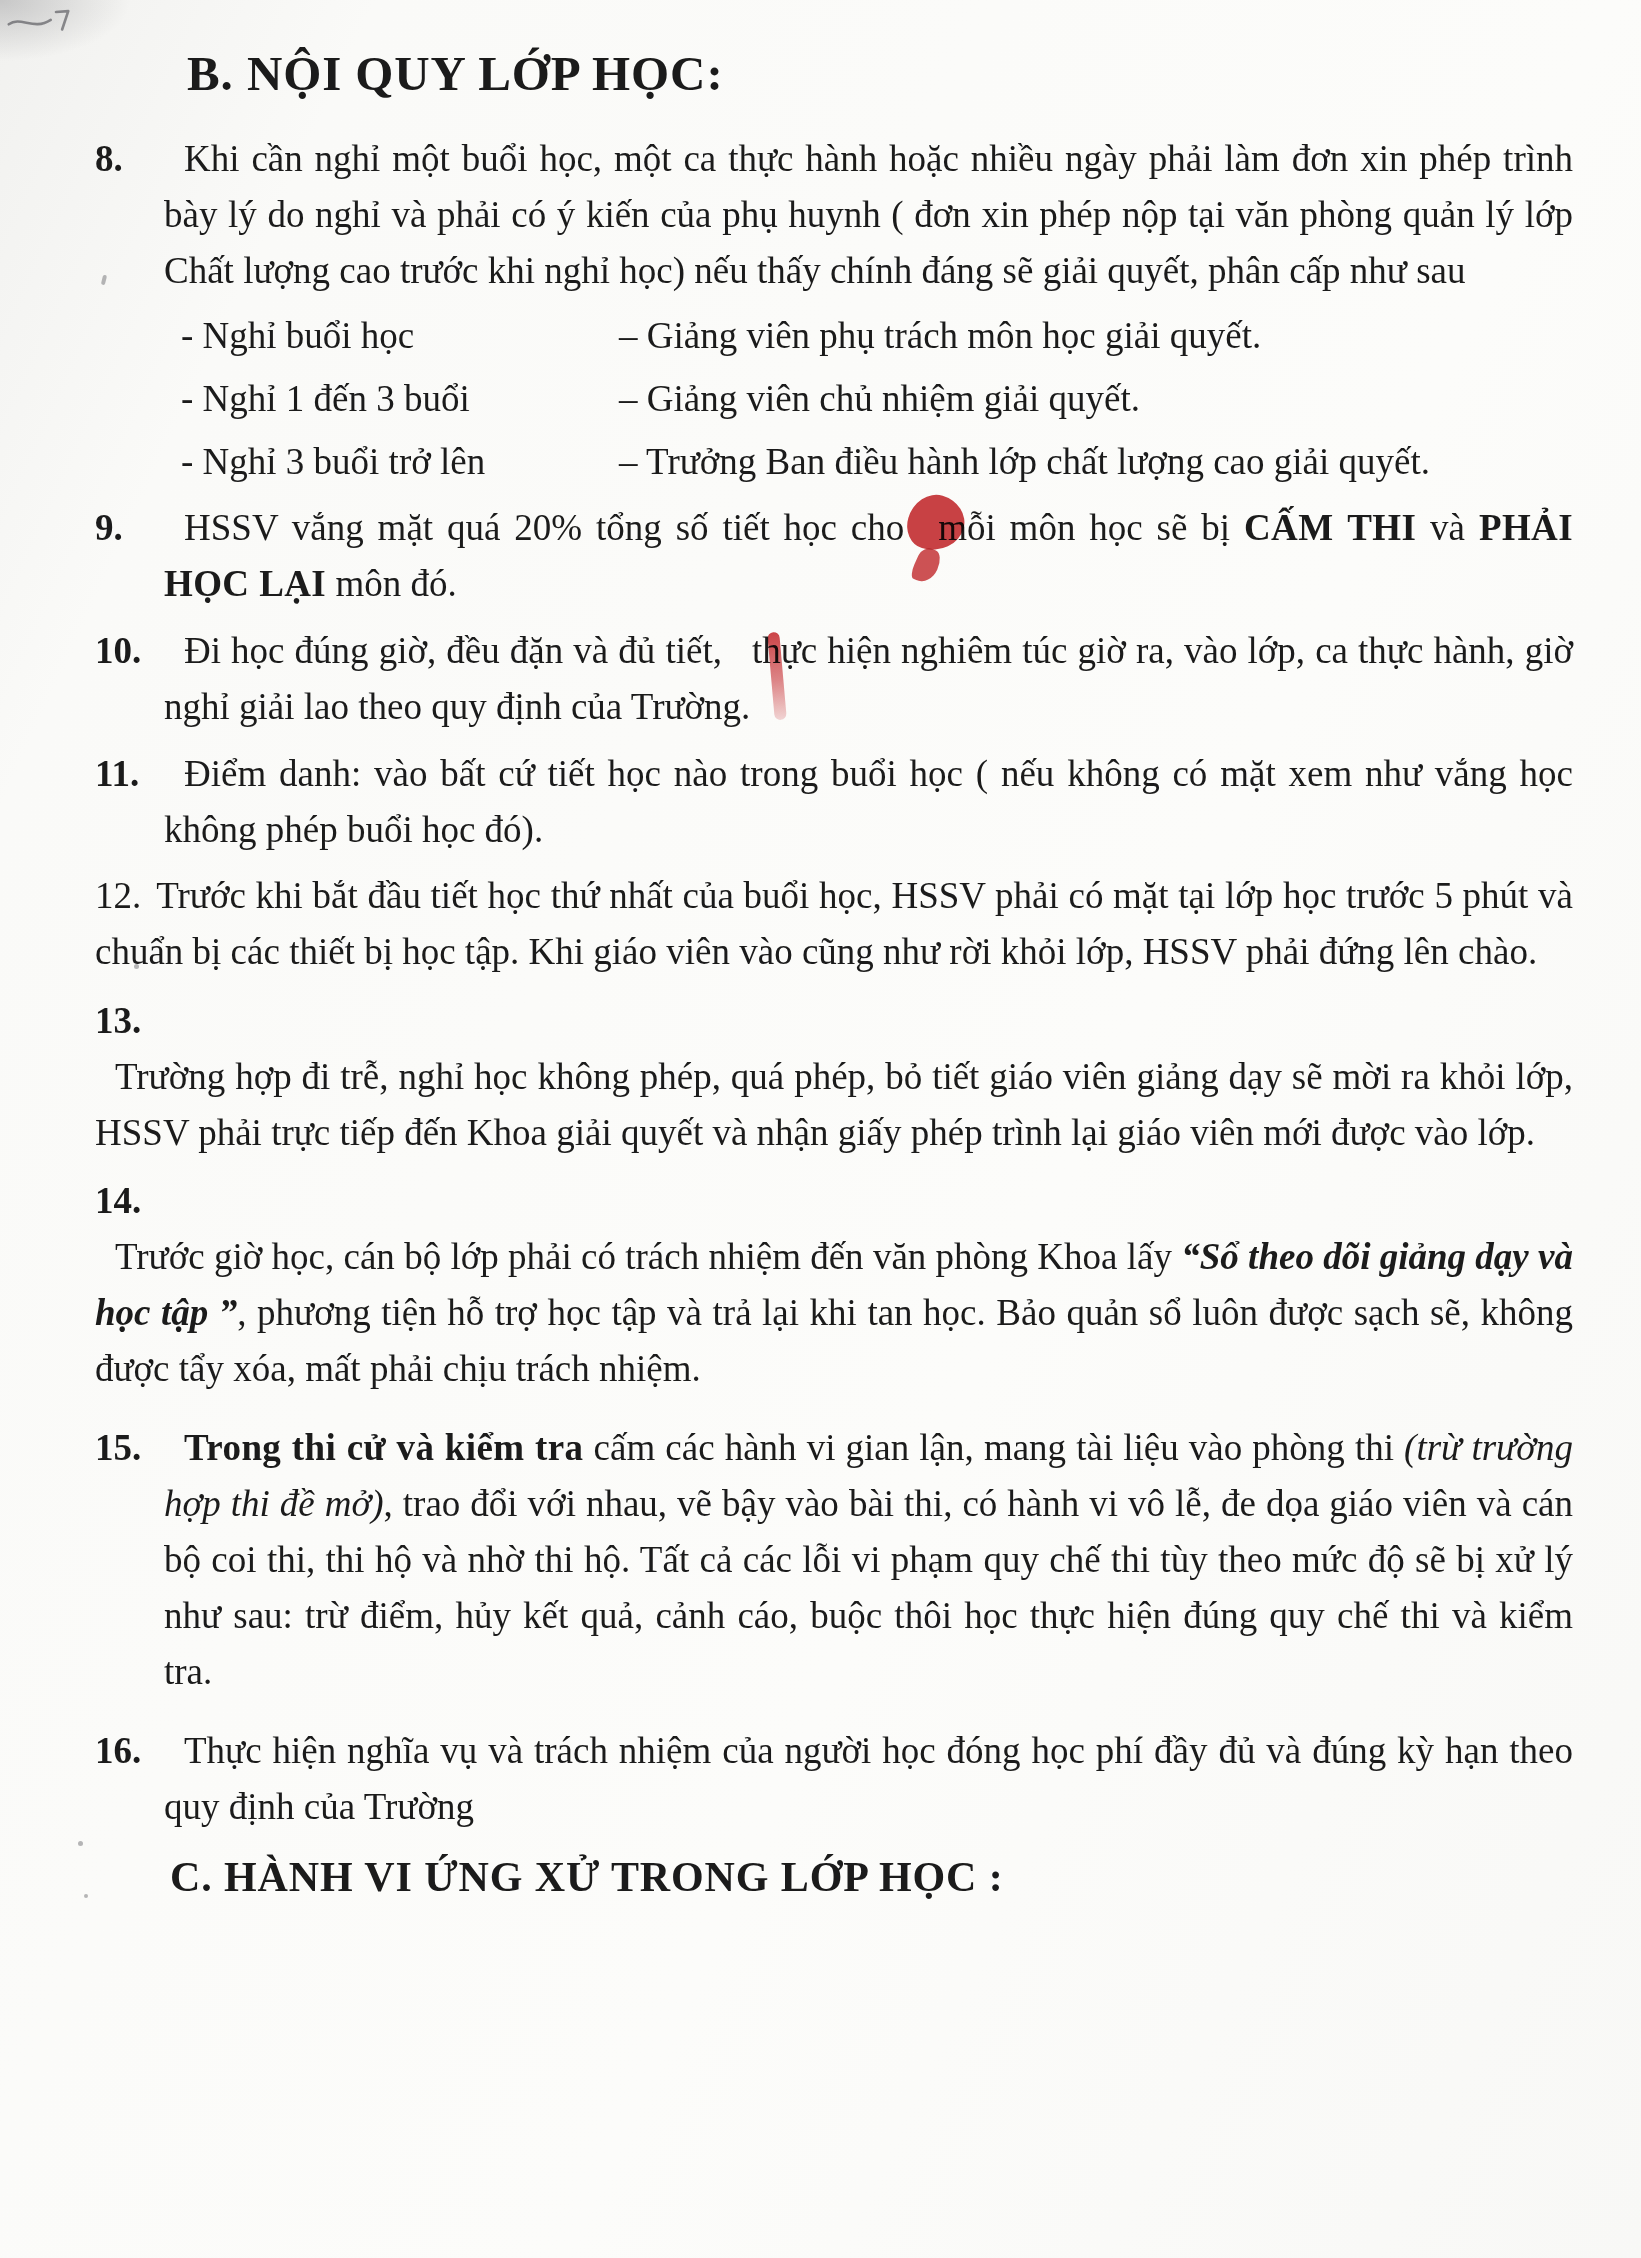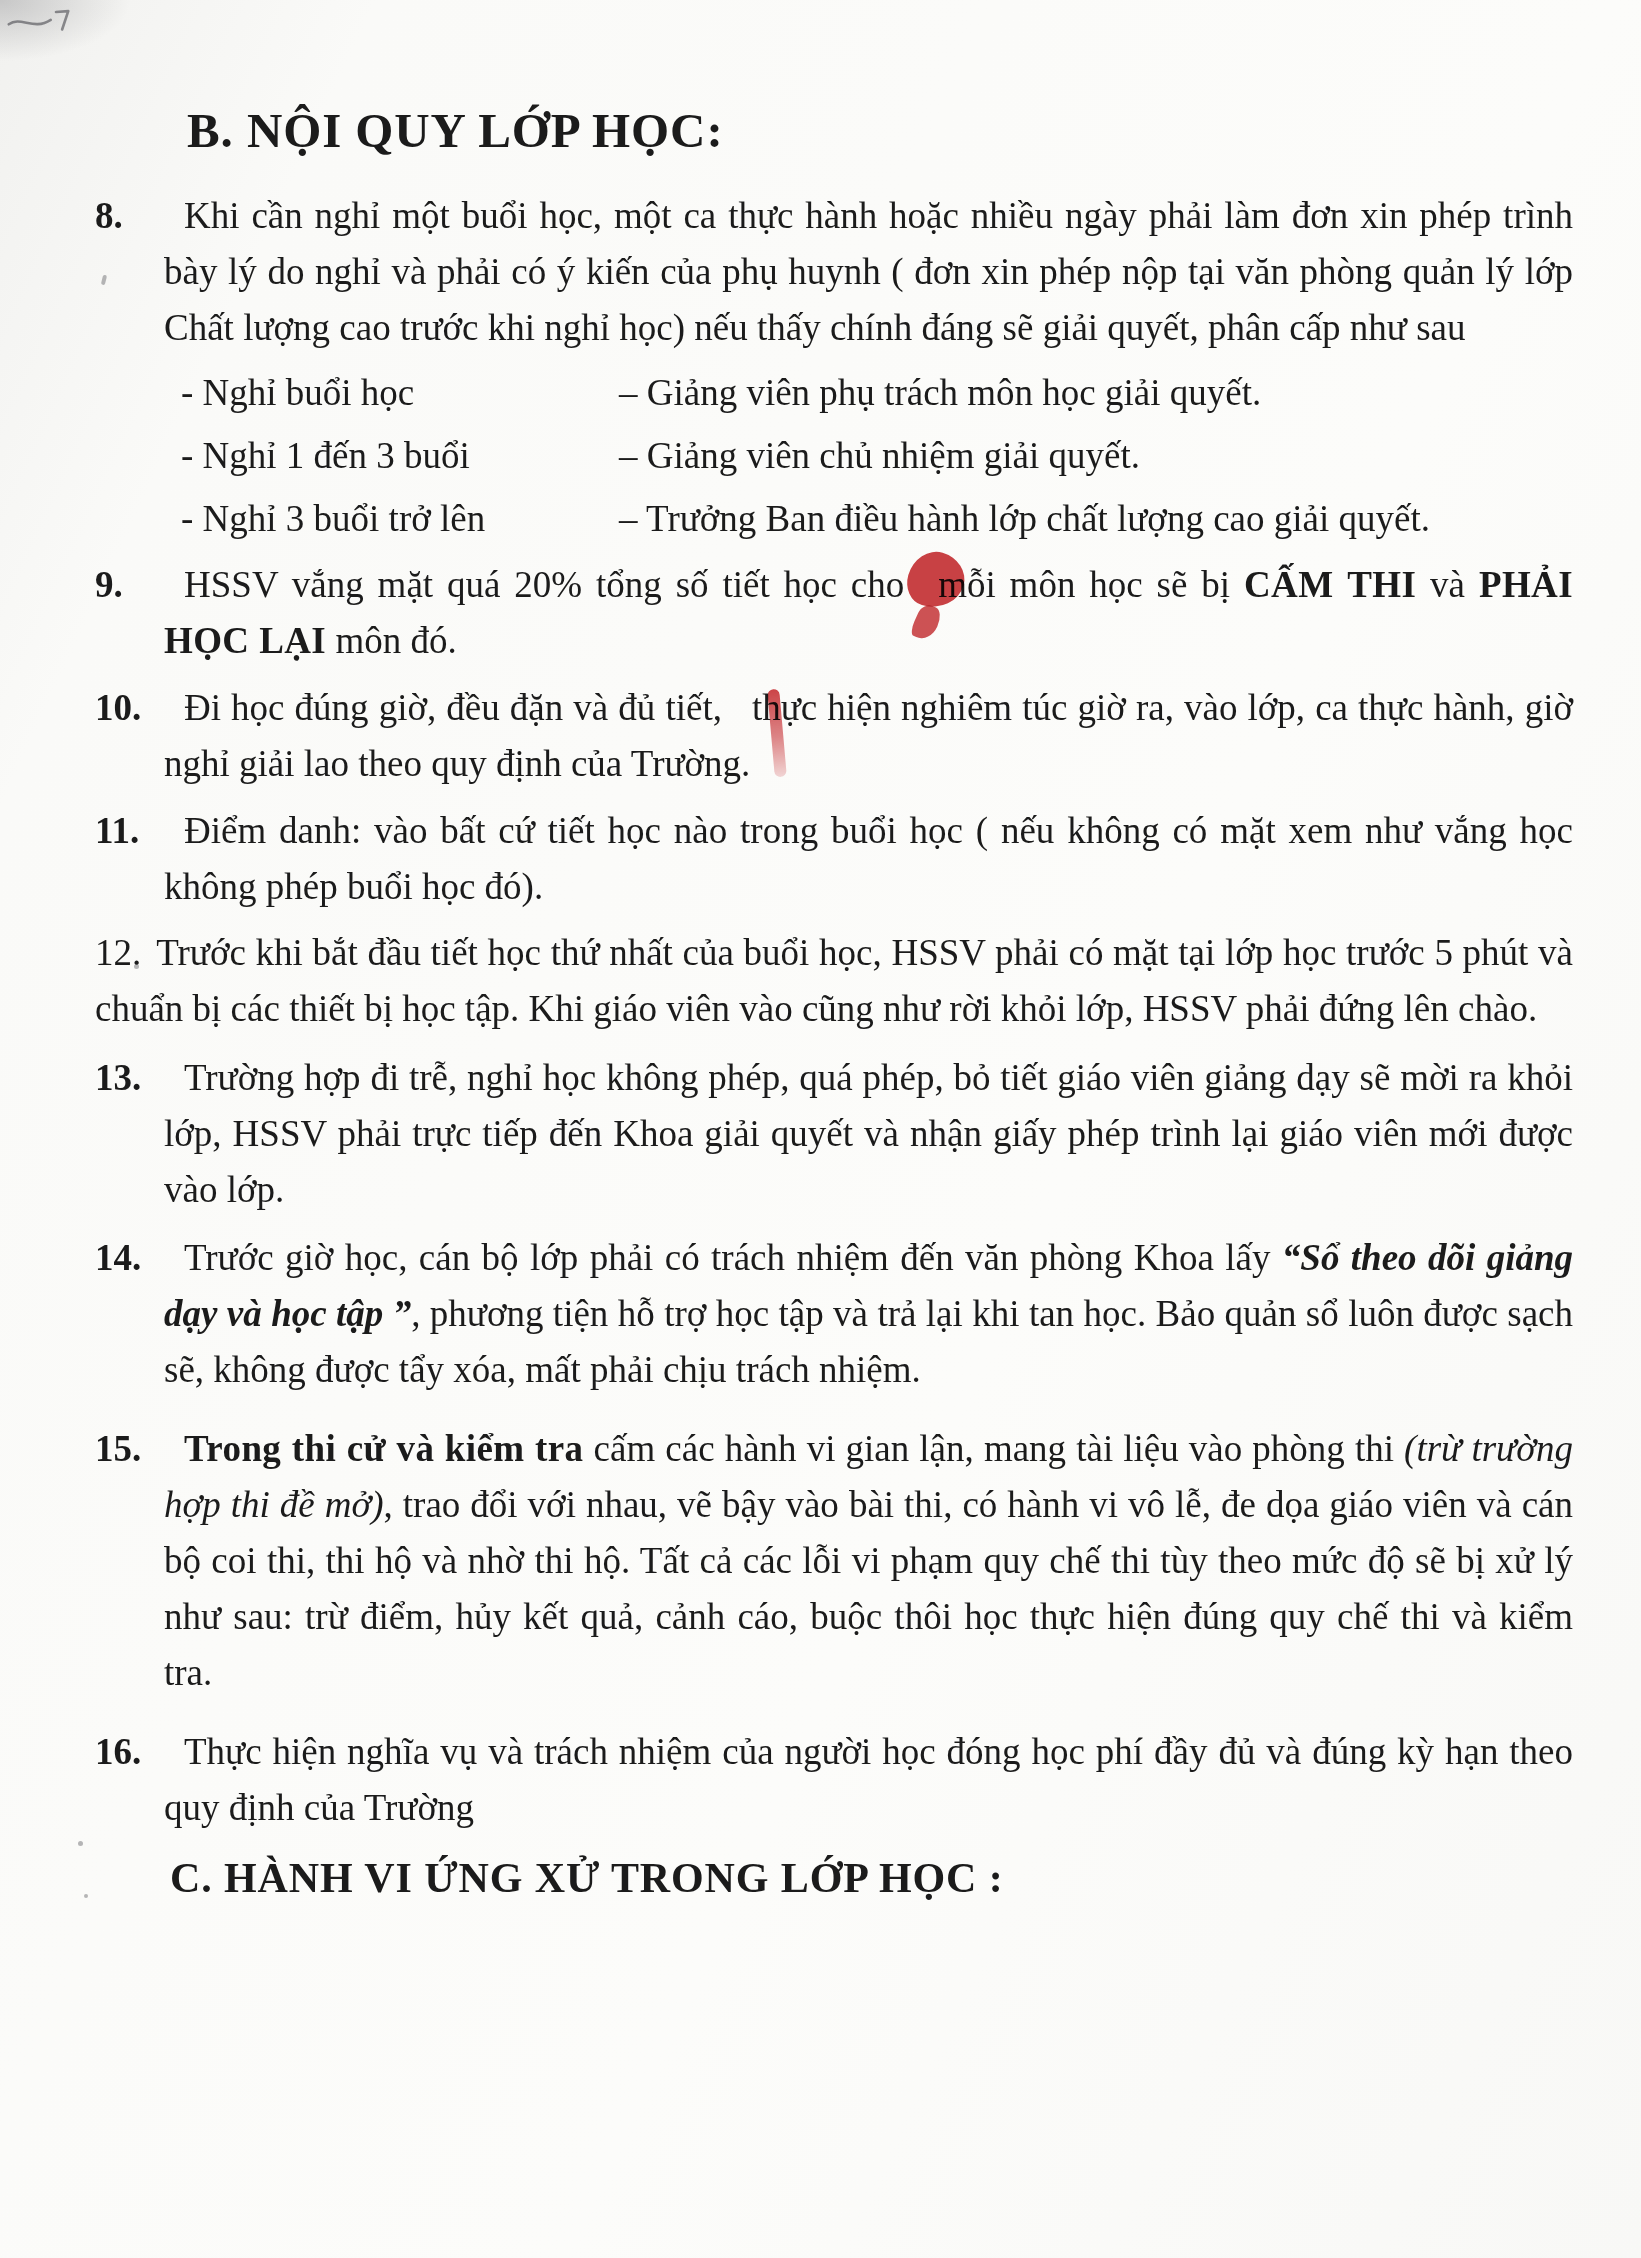--- a/index.html
+++ b/index.html
@@ -9,21 +9,21 @@
     height: 2258px;
     overflow: hidden;
     background: linear-gradient(115deg, #f1f1ef 0%, #fafaf8 14%, #fcfcfa 60%, #f8f8f6 100%);
     font-family: "Liberation Serif", "DejaVu Serif", serif;
     color: #1b1b1b;
   }
   .page {
     position: relative;
     width: 1642px;
     height: 2258px;
-    padding: 99px 69px 0 95px;
+    padding: 42px 69px 0 95px;
     box-sizing: border-box;
     font-size: 37px;
     line-height: 56px;
   }
   
   .corner-shadow {
     position: absolute; left: 0; top: 0; width: 132px; height: 62px;
     background: radial-gradient(ellipse at 0% 0%, rgba(90,90,95,0.28), rgba(90,90,95,0) 70%);
     pointer-events: none;
   }
@@ -43,21 +43,21 @@
   }
   .title-c {
     margin: 14px 0 16px 75px;
     font-size: 42px;
     line-height: 56px;
     font-weight: bold;
     letter-spacing: 0.9px;
   }
 
   .item { display: flex; margin-top: 10.6px; }
-  .item.mt14 { margin-top: 12.4px; }
+  .item.mt14 { margin-top: 12.4px; flex-direction: column; }
   .item.mt8  { margin-top: 23px; justify-content: flex-end; }
   .num  { width: 69px; flex-shrink: 0; font-weight: bold; }
   .body { flex: 1; text-align: justify; text-indent: 20px; }
 
   .item-flow { margin: 10.6px 0 0 0; text-align: justify; }
   .num-inline { font-weight: normal; margin-right: 15px; }
 
   .sub { margin: 8.8px 0 0 86px; }
   .sub-row { display: flex; margin-top: 7px; line-height: 56px; }
   .sub-row:first-child { margin-top: 0; justify-content: flex-end; }

